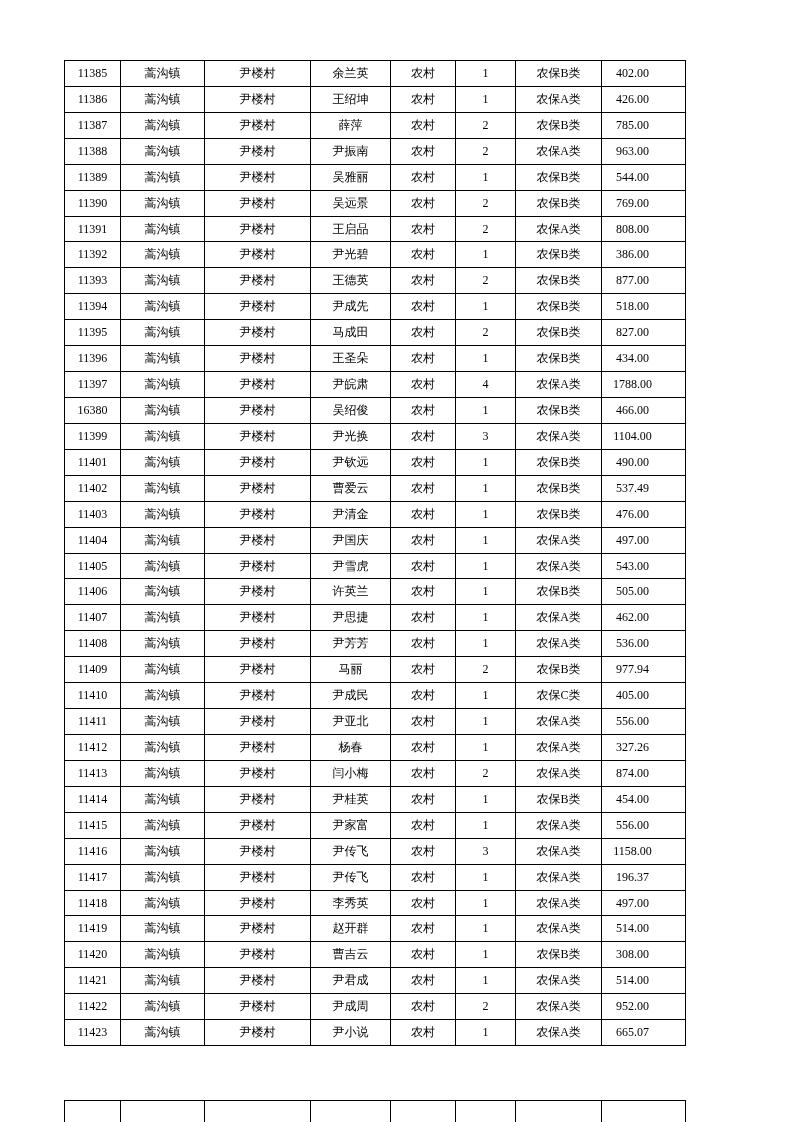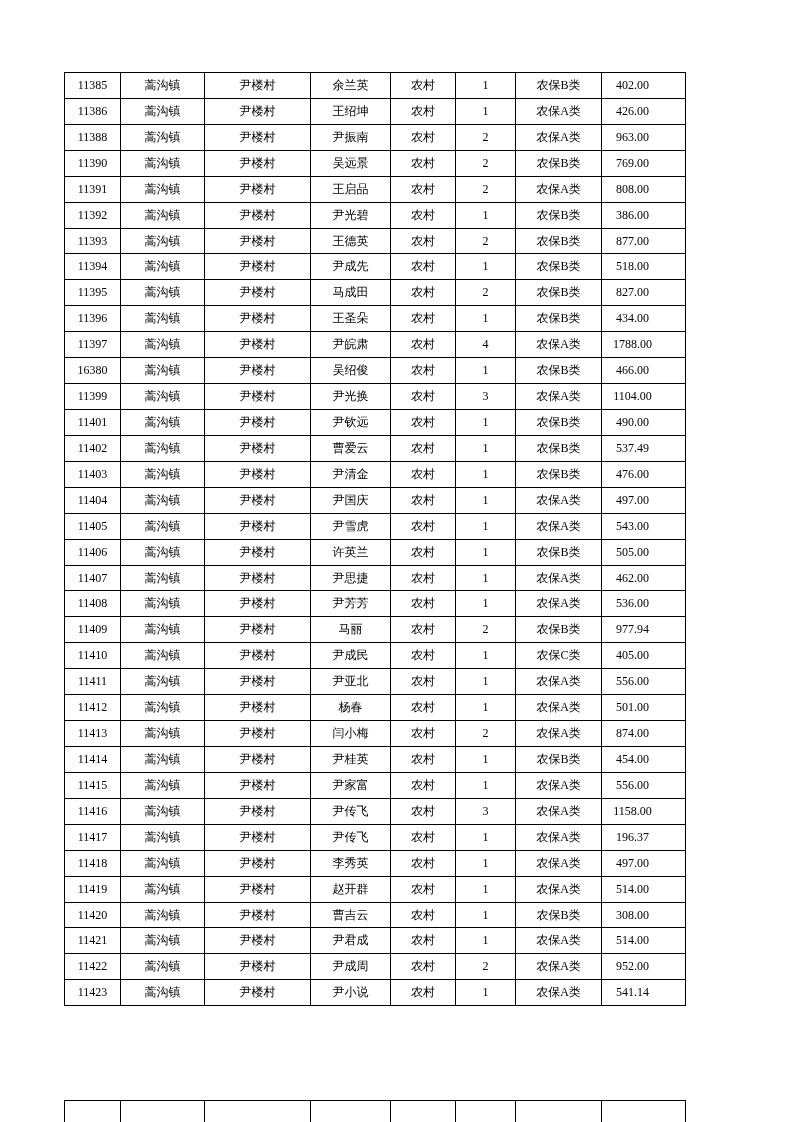--- a/index.html
+++ b/index.html
@@ -18,21 +18,21 @@
     background: #ffffff;
     overflow: hidden;
   }
   table.data-table {
     position: absolute;
     border-collapse: collapse;
     table-layout: fixed;
     width: 621px;
     left: 64px;
   }
-  #main-table { top: 72px; padding-left: 36px; }
+  #main-table { top: 60px; padding-left: 36px; }
   #partial-table { top: 1100px; }
   table.data-table td {
     border: 1px solid #000000;
     height: 24.92px;
     font-size: 12px;
     line-height: 24.92px;
     text-align: center;
     vertical-align: middle;
     white-space: nowrap;
     overflow: hidden;
@@ -83,28 +83,48 @@
           <td class="col-0">11386</td>
           <td class="col-1">蒿沟镇</td>
           <td class="col-2">尹楼村</td>
           <td class="col-3">王绍坤</td>
           <td class="col-4">农村</td>
           <td class="col-5">1</td>
           <td class="col-6">农保A类</td>
           <td class="col-7">426.00</td>
         </tr>
         <tr>
+          <td class="col-0">11387</td>
+          <td class="col-1">蒿沟镇</td>
+          <td class="col-2">尹楼村</td>
+          <td class="col-3">薛萍</td>
+          <td class="col-4">农村</td>
+          <td class="col-5">2</td>
+          <td class="col-6">农保B类</td>
+          <td class="col-7">785.00</td>
+        </tr>
+        <tr>
           <td class="col-0">11388</td>
           <td class="col-1">蒿沟镇</td>
           <td class="col-2">尹楼村</td>
           <td class="col-3">尹振南</td>
           <td class="col-4">农村</td>
           <td class="col-5">2</td>
           <td class="col-6">农保A类</td>
           <td class="col-7">963.00</td>
+        </tr>
+        <tr>
+          <td class="col-0">11389</td>
+          <td class="col-1">蒿沟镇</td>
+          <td class="col-2">尹楼村</td>
+          <td class="col-3">吴雅丽</td>
+          <td class="col-4">农村</td>
+          <td class="col-5">1</td>
+          <td class="col-6">农保B类</td>
+          <td class="col-7">544.00</td>
         </tr>
         <tr>
           <td class="col-0">11390</td>
           <td class="col-1">蒿沟镇</td>
           <td class="col-2">尹楼村</td>
           <td class="col-3">吴远景</td>
           <td class="col-4">农村</td>
           <td class="col-5">2</td>
           <td class="col-6">农保B类</td>
           <td class="col-7">769.00</td>
@@ -310,21 +330,21 @@
           <td class="col-7">556.00</td>
         </tr>
         <tr>
           <td class="col-0">11412</td>
           <td class="col-1">蒿沟镇</td>
           <td class="col-2">尹楼村</td>
           <td class="col-3">杨春</td>
           <td class="col-4">农村</td>
           <td class="col-5">1</td>
           <td class="col-6">农保A类</td>
-          <td class="col-7">501.00</td>
+          <td class="col-7">327.26</td>
         </tr>
         <tr>
           <td class="col-0">11413</td>
           <td class="col-1">蒿沟镇</td>
           <td class="col-2">尹楼村</td>
           <td class="col-3">闫小梅</td>
           <td class="col-4">农村</td>
           <td class="col-5">2</td>
           <td class="col-6">农保A类</td>
           <td class="col-7">874.00</td>
@@ -420,21 +440,21 @@
           <td class="col-7">952.00</td>
         </tr>
         <tr>
           <td class="col-0">11423</td>
           <td class="col-1">蒿沟镇</td>
           <td class="col-2">尹楼村</td>
           <td class="col-3">尹小说</td>
           <td class="col-4">农村</td>
           <td class="col-5">1</td>
           <td class="col-6">农保A类</td>
-          <td class="col-7">541.14</td>
+          <td class="col-7">665.07</td>
         </tr>
       </tbody>
   </table>
 
   <table class="data-table" id="partial-table">
     <colgroup>
       <col class="c0">
         <col class="c1">
         <col class="c2">
         <col class="c3">

